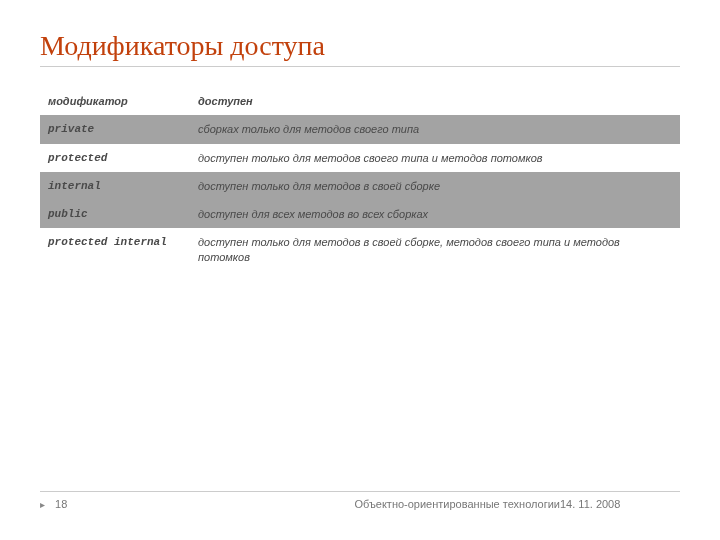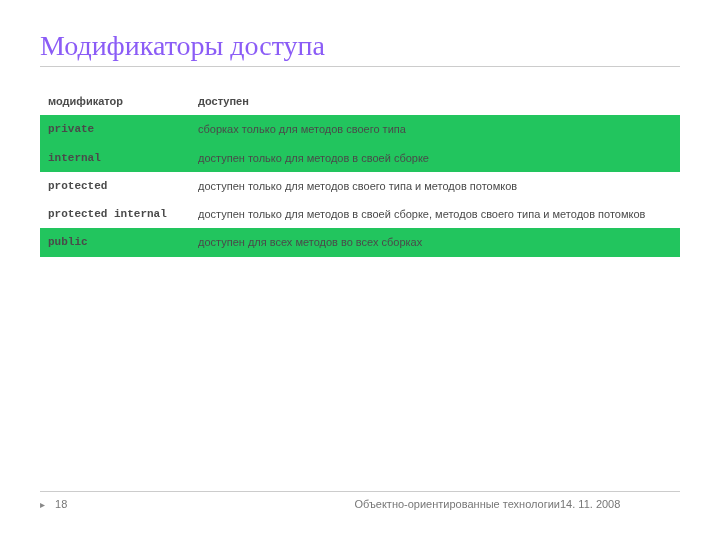--- a/index.html
+++ b/index.html
@@ -10,44 +10,45 @@
     font-family: Arial, Helvetica, sans-serif;
     color: #4a4a4a;
     position: relative;
   }
   .slide {
     padding: 30px 40px 0 40px;
   }
   .title {
     font-family: Georgia, "Times New Roman", serif;
     font-size: 28px;
-    color: #8b5cf6;
+    color: #c2410c;
     font-weight: normal;
     border-bottom: 1px solid #cccccc;
     padding-bottom: 4px;
     margin-bottom: 20px;
   }
   .table {
     display: table;
     width: 100%;
     font-size: 11px;
     border-collapse: collapse;
   }
   .row {
     display: table-row;
   }
   .row.alt {
-    background: #22c55e;
+    background: #a3a3a3;
     margin-left: 31px;
   }
   .cell {
     display: table-cell;
     padding: 7px 8px;
     vertical-align: top;
     line-height: 1.3;
+    font-style: italic;
   }
   .cell.mod {
     width: 150px;
     font-family: "Courier New", monospace;
     font-weight: bold;
   }
   .header .cell {
     font-family: Arial, Helvetica, sans-serif;
     font-weight: bold;
   }
@@ -94,35 +95,35 @@
 
   <div class="table">
     <div class="row header">
       <div class="cell mod">модификатор</div>
       <div class="cell">доступен</div>
     </div>
     <div class="row alt">
       <div class="cell mod">private</div>
       <div class="cell">сборках только для методов своего типа</div>
     </div>
+    <div class="row">
+      <div class="cell mod">protected</div>
+      <div class="cell">доступен только для методов своего типа и методов потомков</div>
+    </div>
     <div class="row alt">
       <div class="cell mod">internal</div>
       <div class="cell">доступен только для методов в своей сборке</div>
     </div>
-    <div class="row">
-      <div class="cell mod">protected</div>
-      <div class="cell">доступен только для методов своего типа и методов потомков</div>
+    <div class="row alt">
+      <div class="cell mod">public</div>
+      <div class="cell">доступен для всех методов во всех сборках</div>
     </div>
     <div class="row">
       <div class="cell mod">protected internal</div>
       <div class="cell">доступен только для методов в своей сборке, методов своего типа и методов потомков</div>
-    </div>
-    <div class="row alt">
-      <div class="cell mod">public</div>
-      <div class="cell">доступен для всех методов во всех сборках</div>
     </div>
   </div>
 </div>
 
 <div class="footer">
   <div class="left">
     <span class="marker">▸</span>
     <span>18</span>
   </div>
   <div class="center">Объектно-ориентированные технологии</div>

